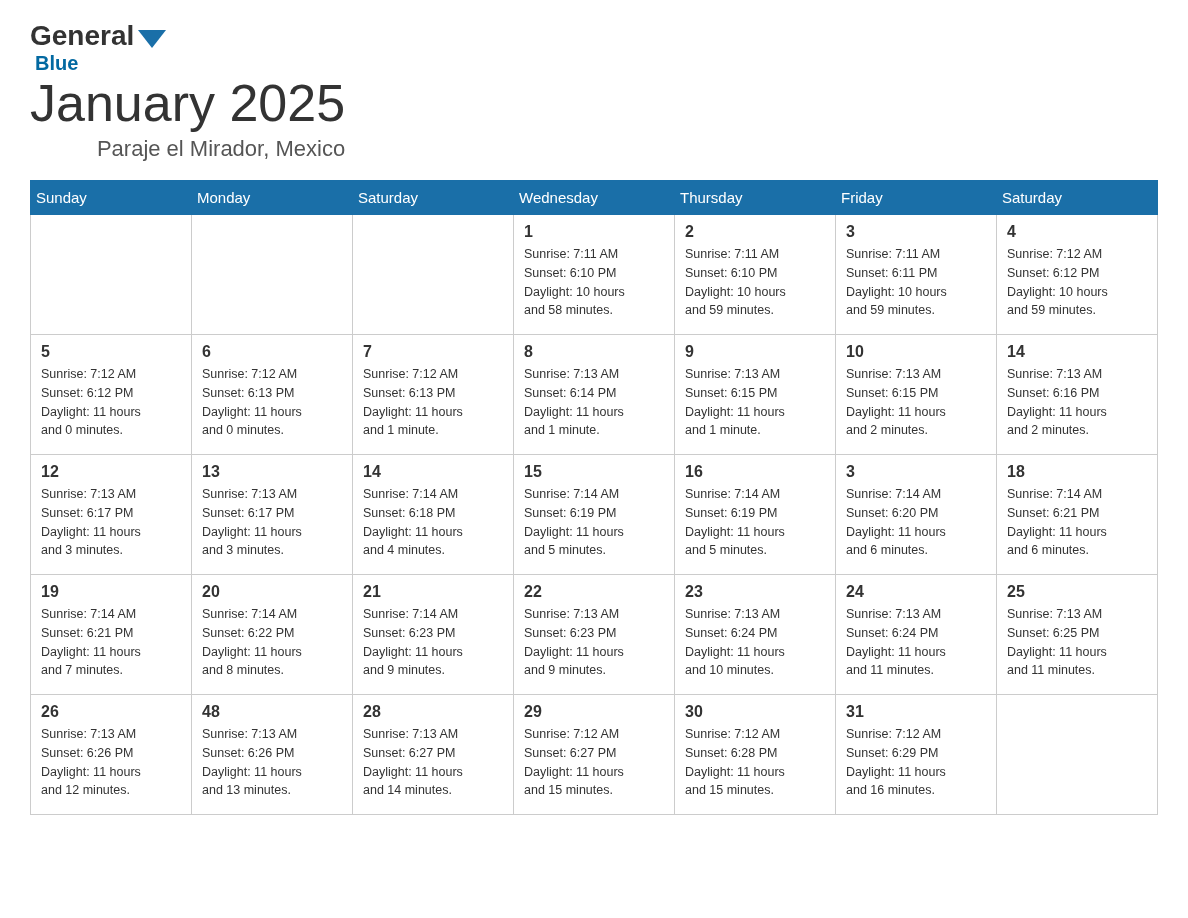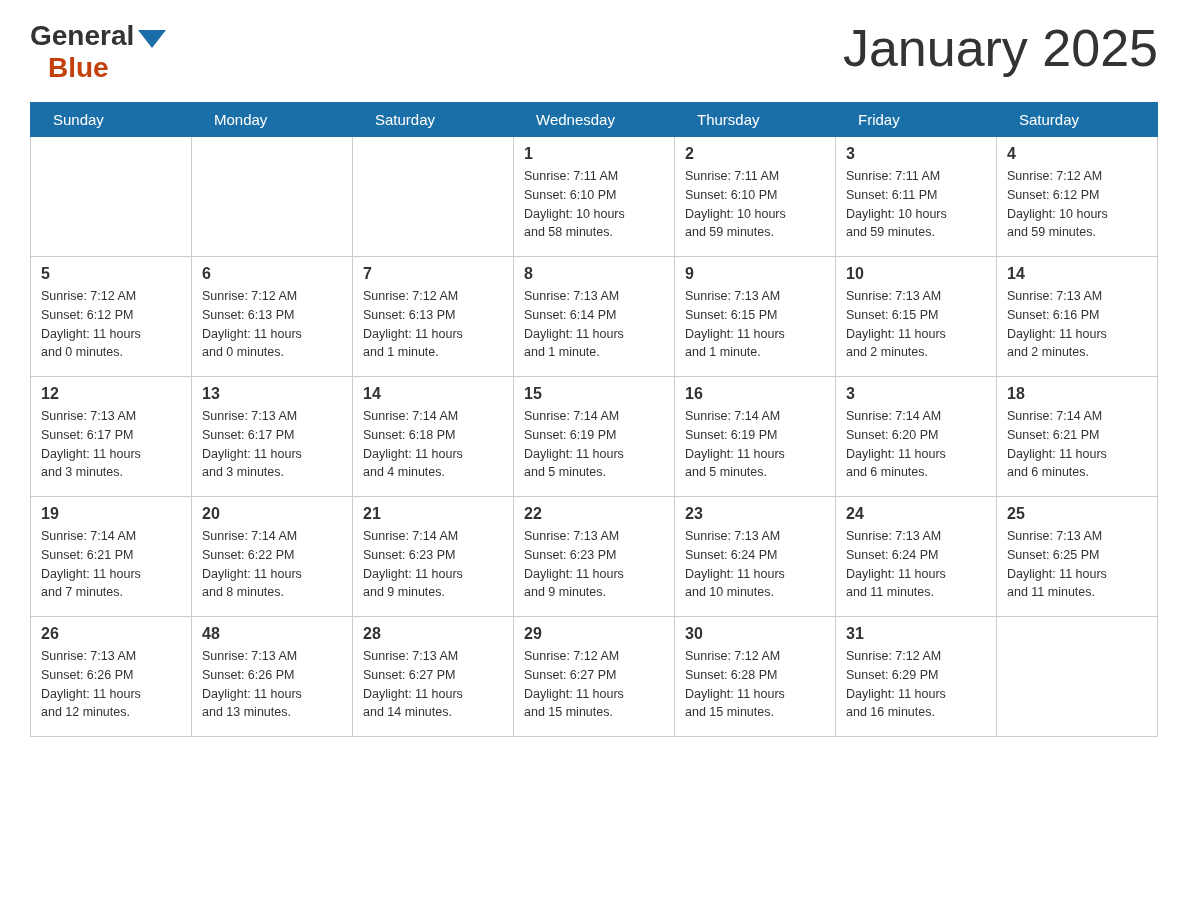--- a/index.html
+++ b/index.html
@@ -11,20 +11,21 @@
       width: 1188px;
       min-height: 918px;
     }
 
     
     .header {
       display: flex;
       justify-content: space-between;
       align-items: flex-start;
       margin-bottom: 18px;
+      flex-direction: column;
     }
     .logo {
       display: flex;
       flex-direction: column;
       align-items: flex-start;
     }
     .logo-top {
       display: flex;
       align-items: center;
     }
@@ -36,24 +37,24 @@
     .logo-arrow {
       width: 0;
       height: 0;
       border-left: 14px solid transparent;
       border-right: 14px solid transparent;
       border-top: 18px solid #1a6fa8;
       margin-left: 4px;
       margin-top: 6px;
     }
     .logo-blue {
-      font-size: 28px;
+      font-size: 20px;
       font-weight: bold;
-      color: #c2410c;
-      margin-left: 18px;
+      color: #0369a1;
+      margin-left: 5px;
     }
     .title-block {
       text-align: right;
     }
     .month-title {
       font-size: 52px;
       font-weight: normal;
       color: #333;
       line-height: 1.1;
     }
@@ -67,21 +68,21 @@
     .calendar {
       width: 100%;
       border-collapse: collapse;
       border: 1px solid #ccc;
     }
     .calendar th {
       background-color: #1a6fa8;
       color: #fff;
       font-size: 15px;
       font-weight: normal;
-      padding: 8px 22px;
+      padding: 8px 5px;
       text-align: left;
       border: 1px solid #1a6fa8;
     }
     .calendar td {
       vertical-align: top;
       padding: 8px 10px;
       border: 1px solid #ccc;
       width: calc(100% / 7);
       min-height: 100px;
     }
@@ -109,20 +110,21 @@
 <div class="header">
   <div class="logo">
     <div class="logo-top">
       <span class="logo-general">General</span>
       <div class="logo-arrow"></div>
     </div>
     <span class="logo-blue">Blue</span>
   </div>
   <div class="title-block">
     <div class="month-title">January 2025</div>
+    <div class="location">Paraje el Mirador, Mexico</div>
   </div>
 </div>
 
 <table class="calendar">
   <thead>
     <tr>
     <th>Sunday</th>
         <th>Monday</th>
         <th>Saturday</th>
         <th>Wednesday</th>

